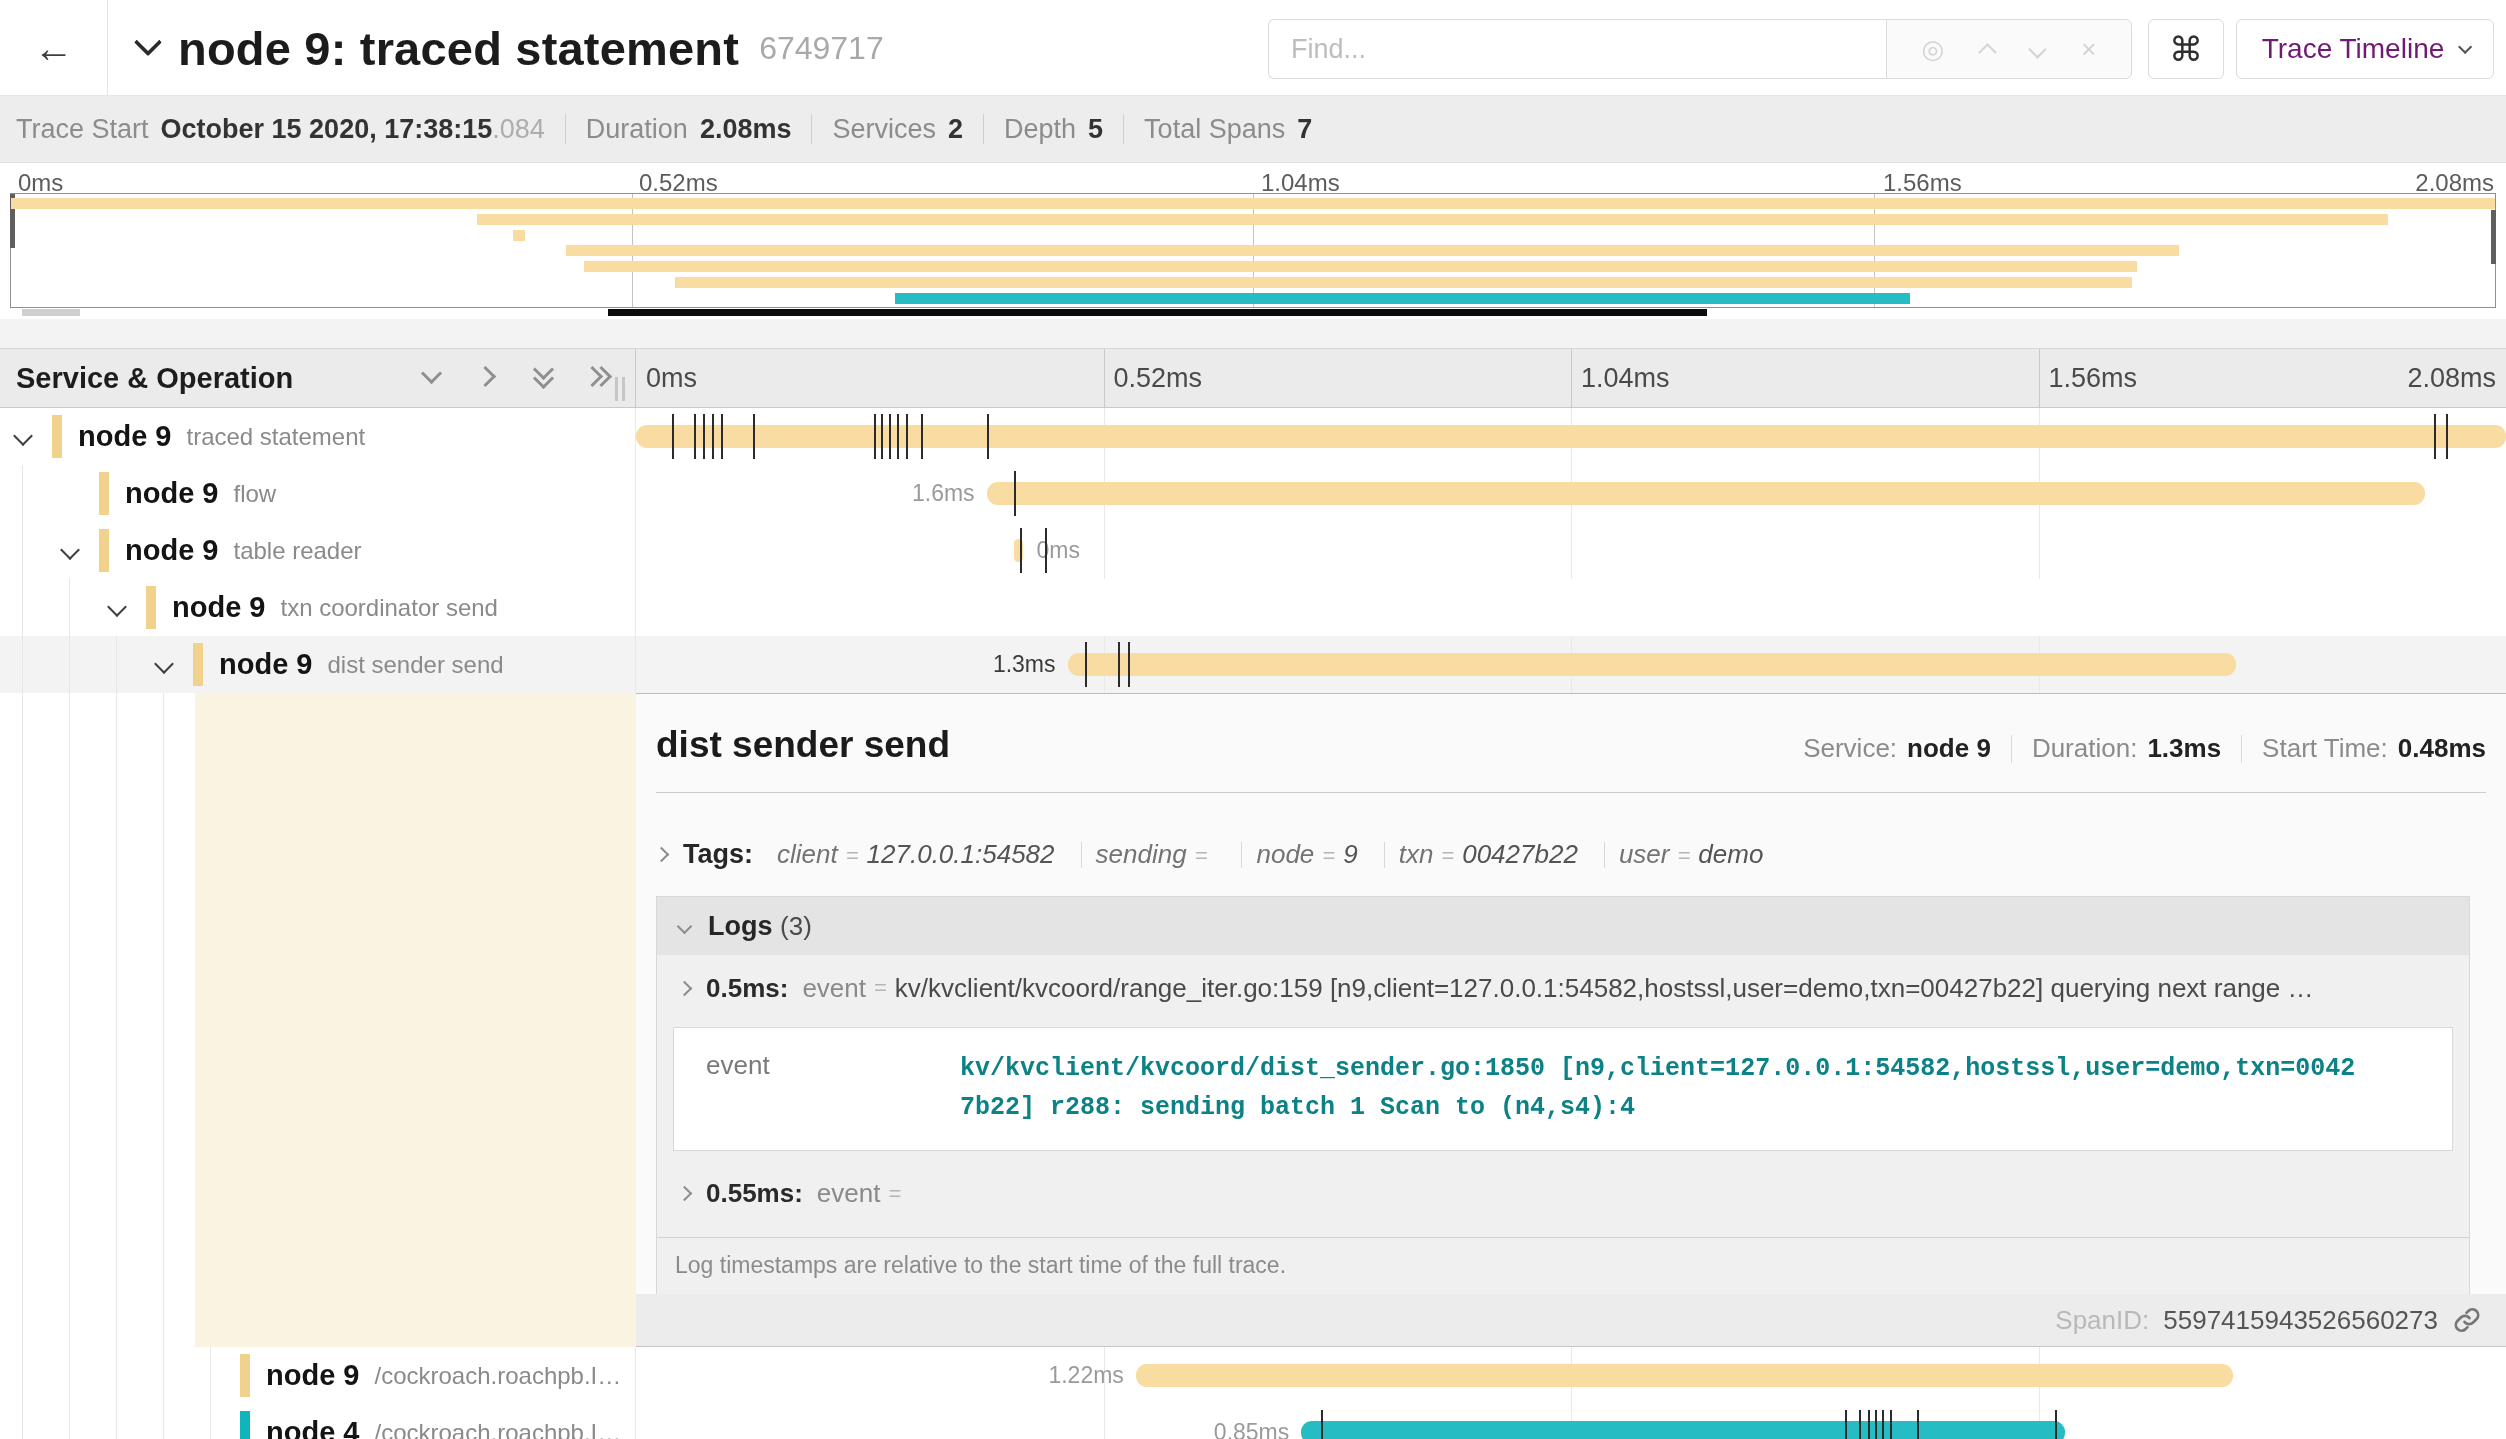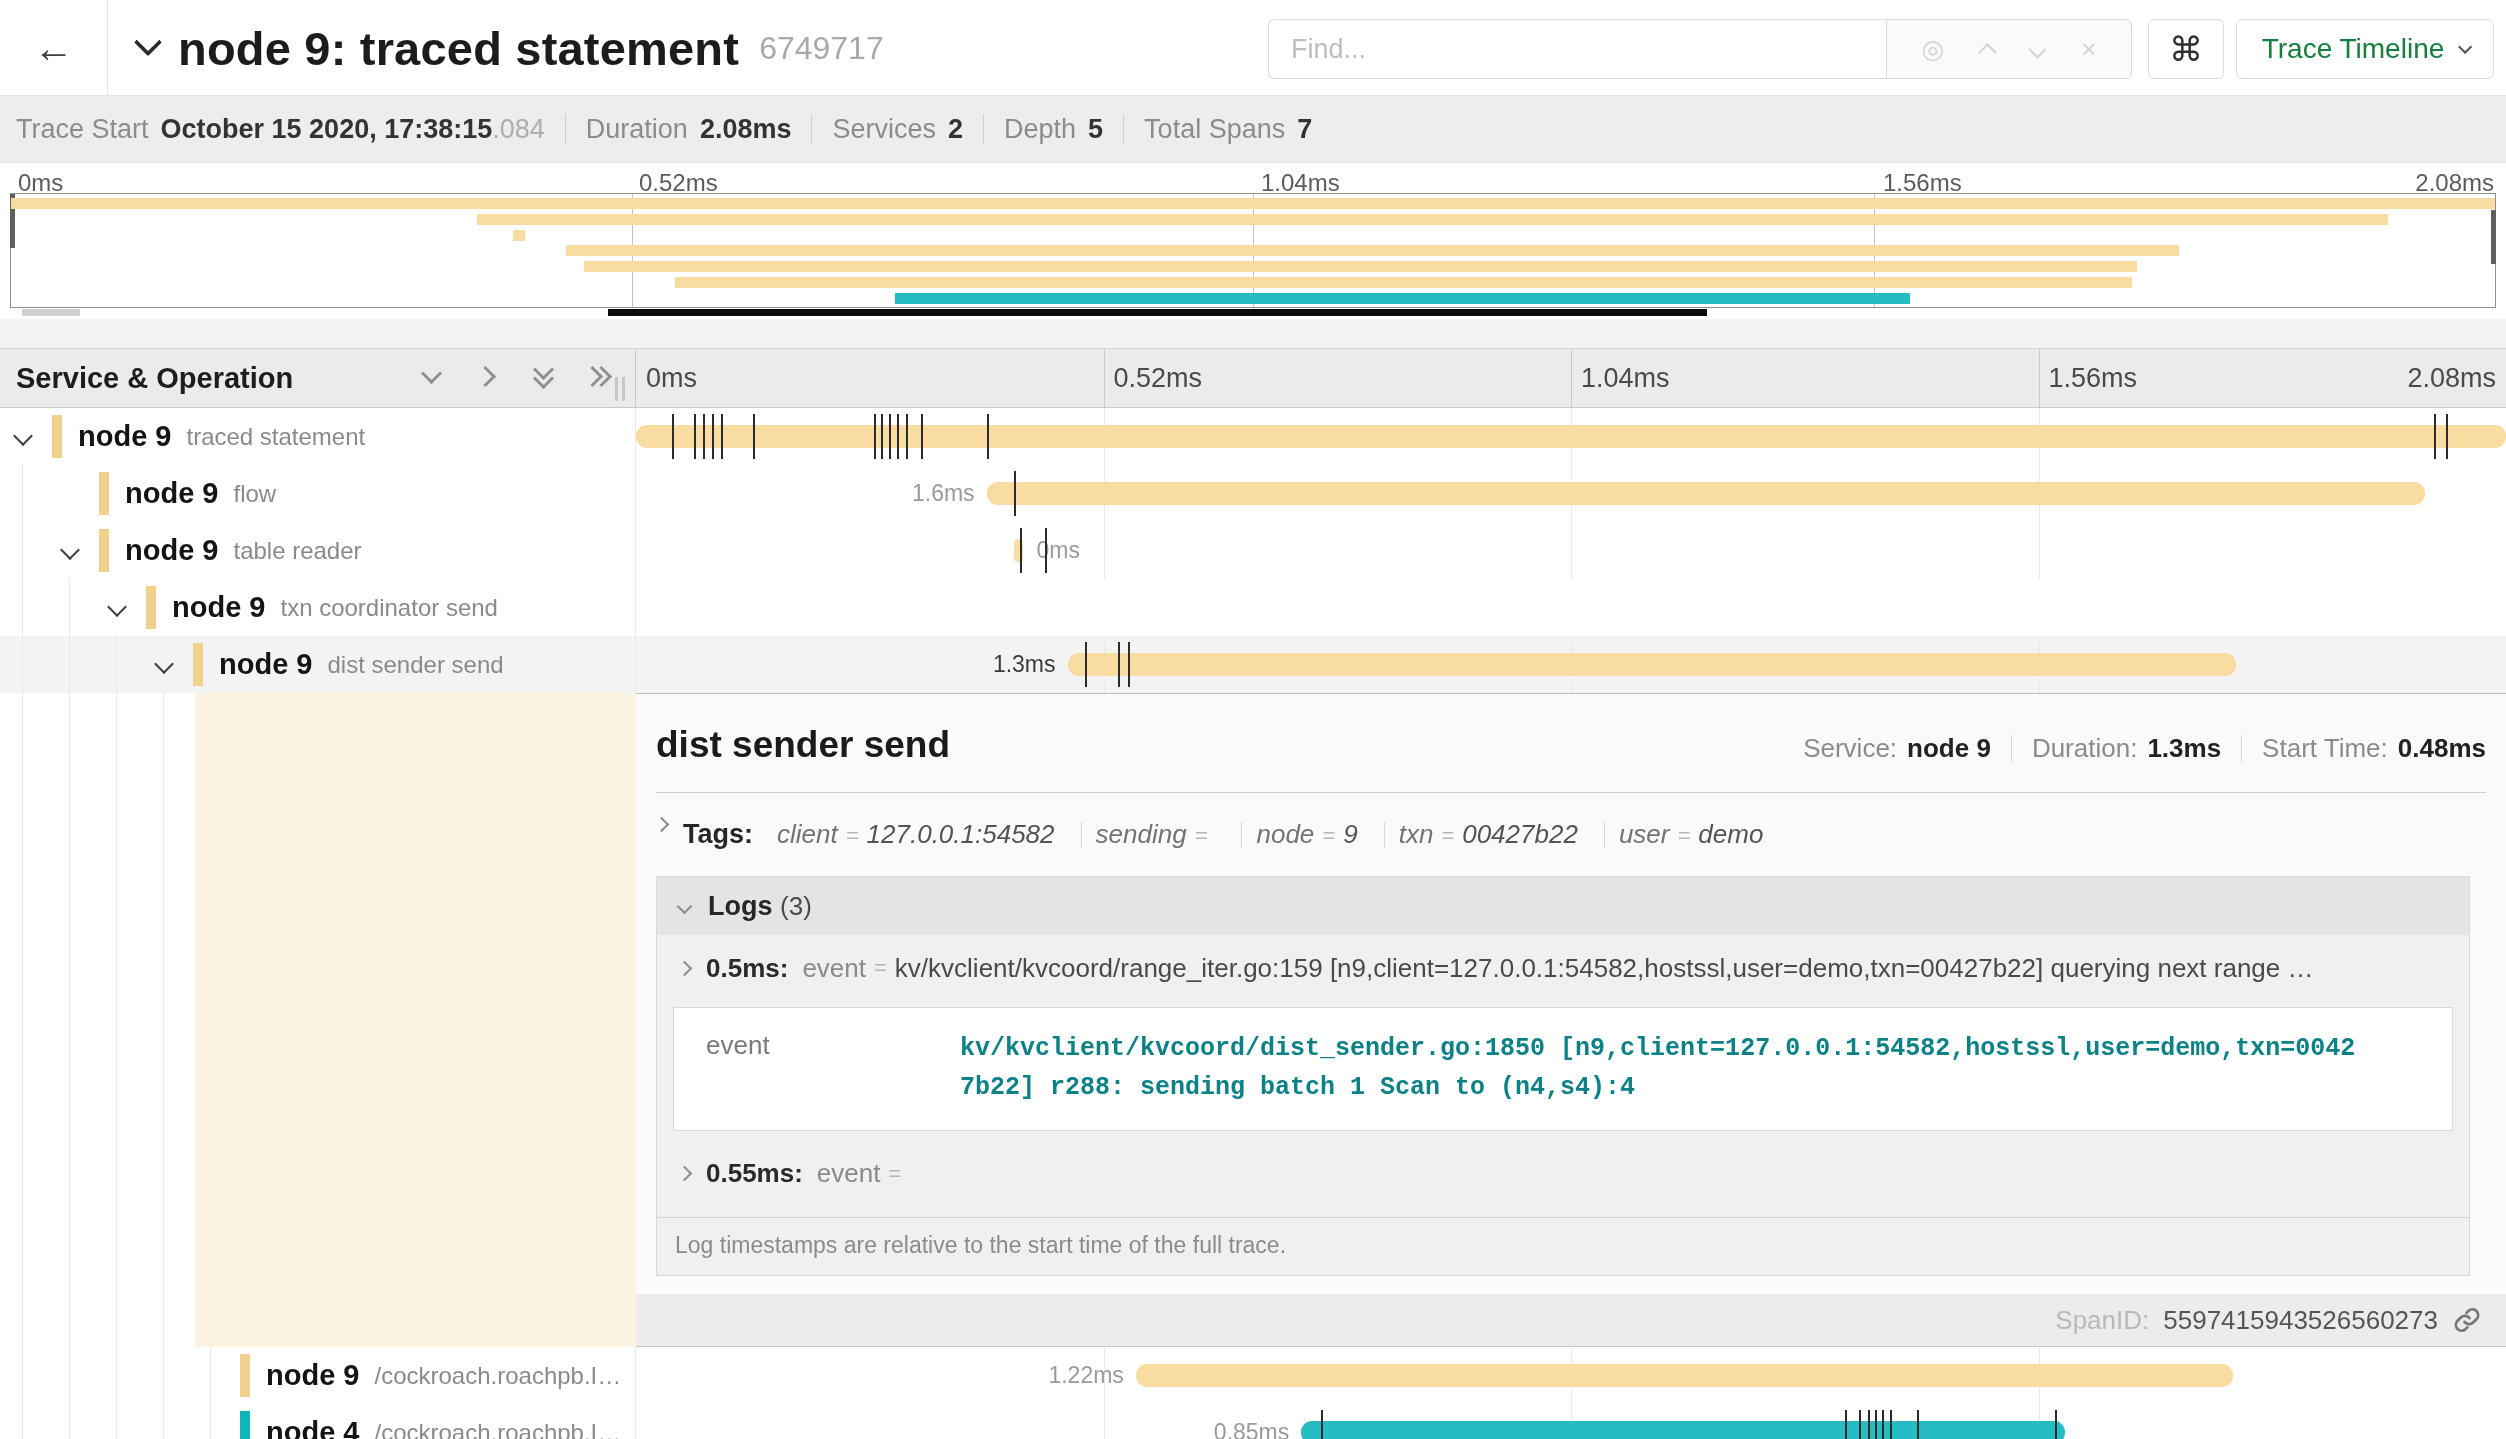--- a/index.html
+++ b/index.html
@@ -16,21 +16,21 @@
   .find-wrap { position:absolute; left:1268px; top:19px; height:60px; display:flex; }
   .find-input { width:618px; height:60px; border:1px solid #dcdcdc; border-right:none; border-radius:6px 0 0 6px; padding:0 22px; font-size:27px; color:#333; outline:none; font-family:"Liberation Sans",sans-serif; background:#fff; }
   .find-input::placeholder { color:#bdbdbd; }
   .find-suffix { width:246px; height:60px; background:#fafafa; border:1px solid #dcdcdc; border-radius:0 6px 6px 0; display:flex; align-items:center; justify-content:space-around; padding:0 16px; }
   .sfx { color:#d3d3d3; font-size:26px; line-height:1; }
   .sfx-chev { width:13px; height:13px; border-right:2.5px solid #d3d3d3; border-bottom:2.5px solid #d3d3d3; }
   .up { transform:rotate(-135deg) translate(-2px,-2px); }
   .down { transform:rotate(45deg); }
   .btn { position:absolute; top:19px; height:60px; border:1px solid #dcdcdc; border-radius:6px; background:#fff; display:flex; align-items:center; justify-content:center; cursor:pointer; }
   .btn-shortcut { left:2148px; width:76px; font-size:34px; color:#2f2f2f; }
-  .btn-view { left:2236px; width:258px; gap:14px; font-size:28px; color:#15803d; }
+  .btn-view { left:2236px; width:258px; gap:14px; font-size:28px; color:#701a75; }
   .btn-view .vchev { width:10px; height:10px; border-right:2px solid #555; border-bottom:2px solid #555; transform:rotate(45deg) translateY(-3px); }
 
   
   .summary { position:absolute; left:0; top:96px; width:2506px; height:67px; background:#ededed; border-bottom:1px solid #e0e0e0; display:flex; align-items:center; padding-left:16px; font-size:27px; }
   .sum-item { display:flex; align-items:baseline; gap:12px; }
   .sum-label { color:#8c8c8c; }
   .sum-value { color:#333; font-weight:bold; }
   .sum-dim { color:#adadad; font-weight:normal; }
   .sum-sep { width:1px; height:30px; background:#cfcfcf; margin:0 20px; align-self:center; }
 
@@ -87,21 +87,21 @@
 
   
   .detail-panel { position:absolute; left:636px; top:693px; width:1870px; height:654px; background:#fafafa; border-top:1px solid #bdbdbd; border-bottom:1px solid #c6c6c6; padding:30px 20px 0 20px; }
   .dp-head { display:flex; align-items:baseline; justify-content:space-between; }
   .dp-title { font-size:37px; font-weight:bold; color:#1b1b1b; }
   .dp-meta { display:flex; align-items:baseline; font-size:26px; }
   .dp-meta .lab { color:#8b8b8b; margin-right:10px; }
   .dp-meta .val { color:#222; font-weight:bold; }
   .dp-meta .sep { width:1px; height:28px; background:#d9d9d9; margin:0 20px; align-self:center; }
   .dp-divider { height:1px; background:#cccccc; margin-top:26px; }
-  .tags-row { display:flex; margin-top:26px; font-size:26px; cursor:pointer; }
+  .tags-row { display:flex; align-items:center; margin-top:46px; font-size:26px; cursor:pointer; }
   .small-chev { width:11px; height:11px; border-right:2.2px solid #8d8d8d; border-bottom:2.2px solid #8d8d8d; flex:none; }
   .chev-right { transform:rotate(-45deg); }
   .chev-down { transform:rotate(45deg); }
   .tags-title { font-weight:bold; color:#262626; margin:0 10px 0 16px; font-size:27px; }
   .tag { display:flex; align-items:baseline; margin-left:14px;font-style:italic; }
   .tag .k { color:#737373; }
   .tag .eq { color:#b5b5b5; margin:0 8px; font-size:22px; }
   .tag .v { color:#545454; }
   .tag-sep { width:1px; height:26px; background:#d8d8d8; margin-left:26px; align-self:center; }
 

